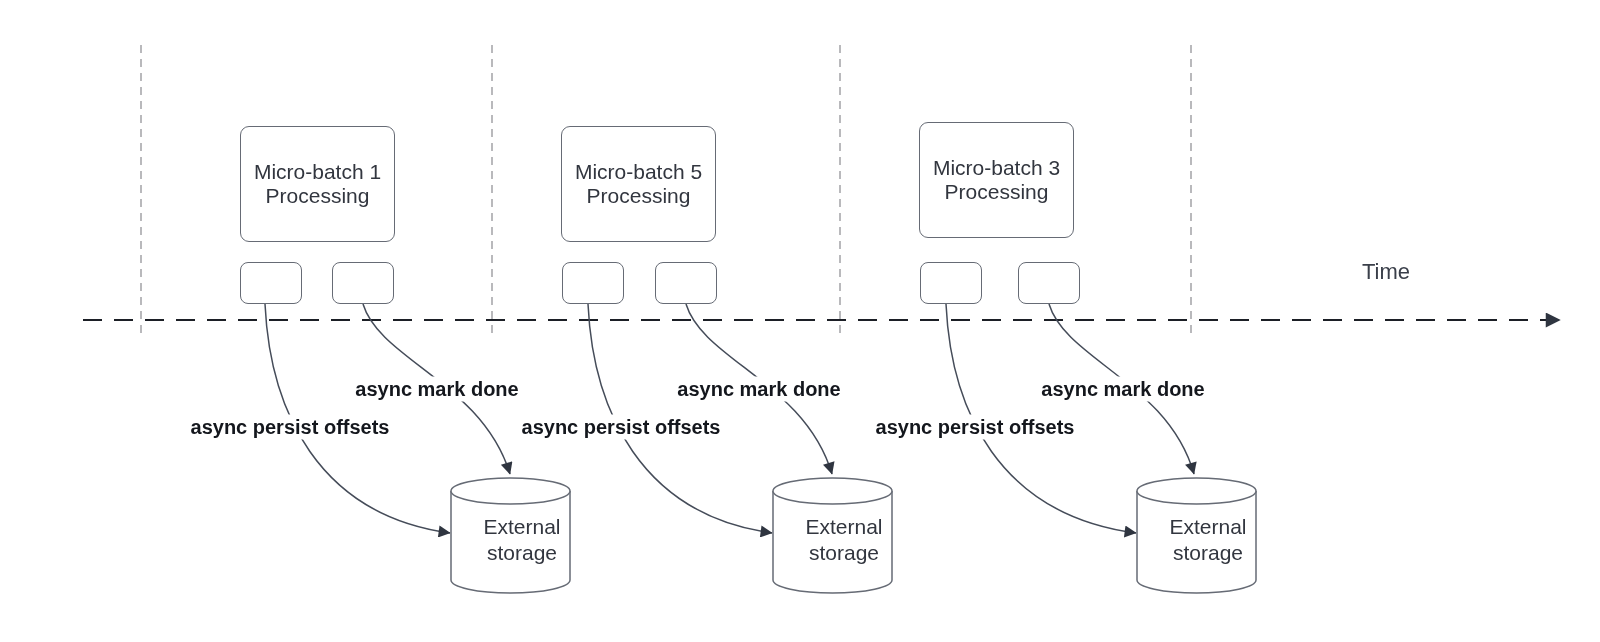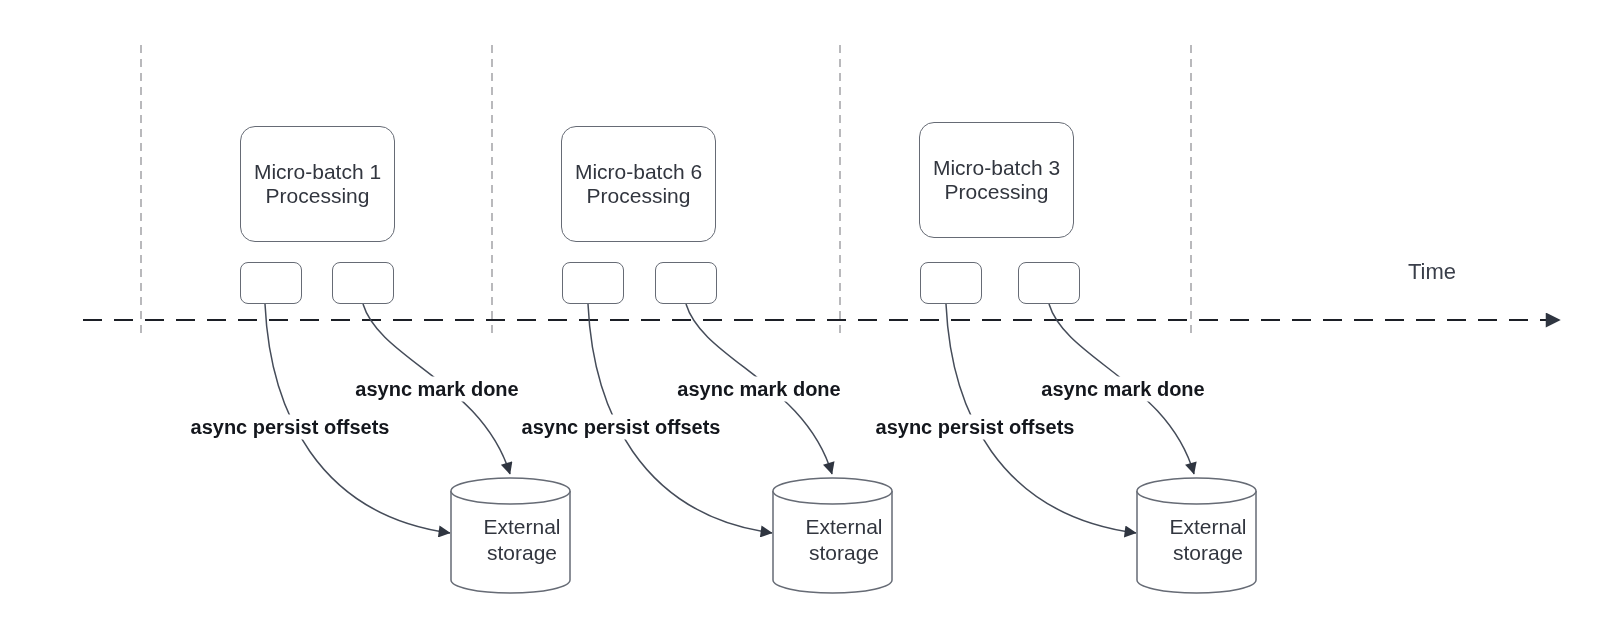--- a/index.html
+++ b/index.html
@@ -19,21 +19,21 @@
     position: absolute;
     inset: 0;
     width: 1600px;
     height: 642px;
   }
   .proc-box {
     position: absolute;
     width: 155px;
     height: 116px;
     border: 1.5px solid #666b75;
-    border-radius: 15px;
+    border-radius: 9px;
     background: #ffffff;
     display: flex;
     align-items: center;
     justify-content: center;
     text-align: center;
     font-size: 21px;
     line-height: 24px;
     color: #32363f;
     box-sizing: border-box;
   }
@@ -129,21 +129,21 @@
   <div class="mini-box" style="left:332px; top:262px;"></div>
   <div class="edge-label" style="left:290px; top:427px;">async persist offsets</div>
   <div class="edge-label" style="left:437px; top:389px;">async mark done</div>
   <div class="storage-label" style="left:451px; top:514px;">
     <div>External</div>
     <div>storage</div>
   </div>
 
   <div class="proc-box" style="left:561px; top:126px;">
     <div>
-      <div>Micro-batch 6</div>
+      <div>Micro-batch 5</div>
       <div>Processing</div>
     </div>
   </div>
   <div class="mini-box" style="left:562px; top:262px;"></div>
   <div class="mini-box" style="left:655px; top:262px;"></div>
   <div class="edge-label" style="left:621px; top:427px;">async persist offsets</div>
   <div class="edge-label" style="left:759px; top:389px;">async mark done</div>
   <div class="storage-label" style="left:773px; top:514px;">
     <div>External</div>
     <div>storage</div>
@@ -157,15 +157,15 @@
   </div>
   <div class="mini-box" style="left:920px; top:262px;"></div>
   <div class="mini-box" style="left:1018px; top:262px;"></div>
   <div class="edge-label" style="left:975px; top:427px;">async persist offsets</div>
   <div class="edge-label" style="left:1123px; top:389px;">async mark done</div>
   <div class="storage-label" style="left:1137px; top:514px;">
     <div>External</div>
     <div>storage</div>
   </div>
 
-  <div class="time-label" style="left:1386px; top:272px;margin-left:46px;">Time</div>
+  <div class="time-label" style="left:1386px; top:272px;">Time</div>
 
 </div>
 
 </body></html>

